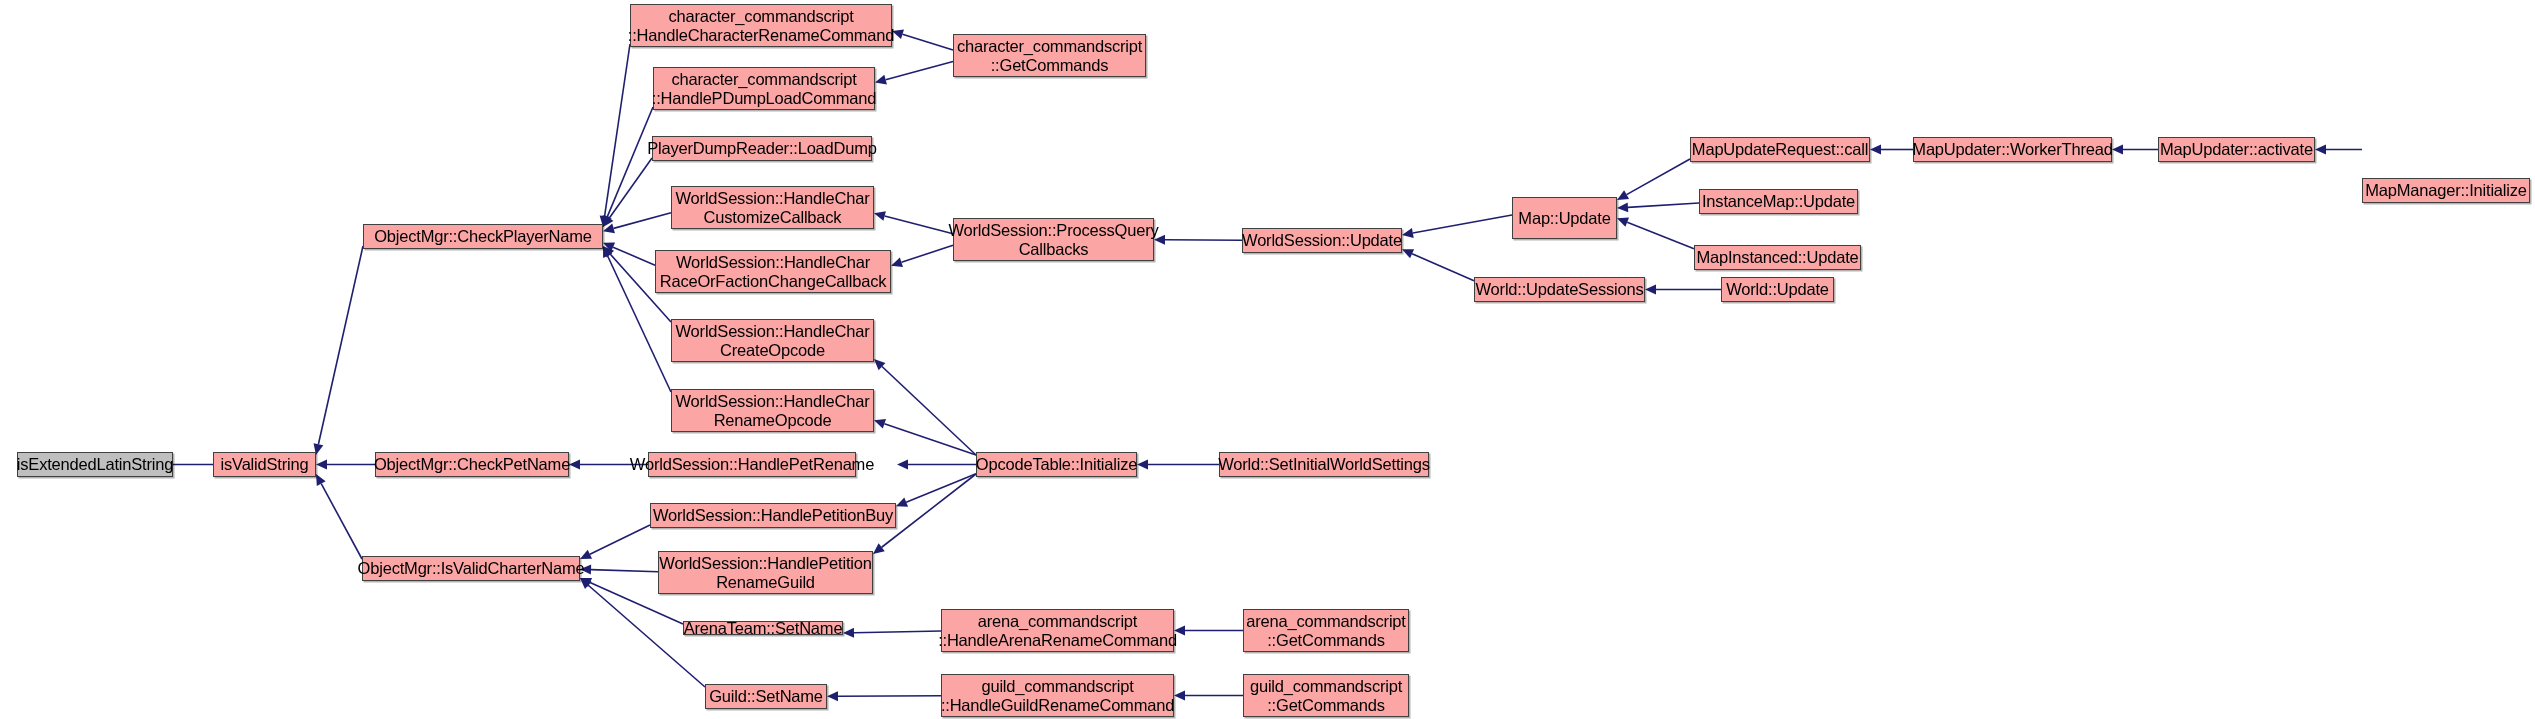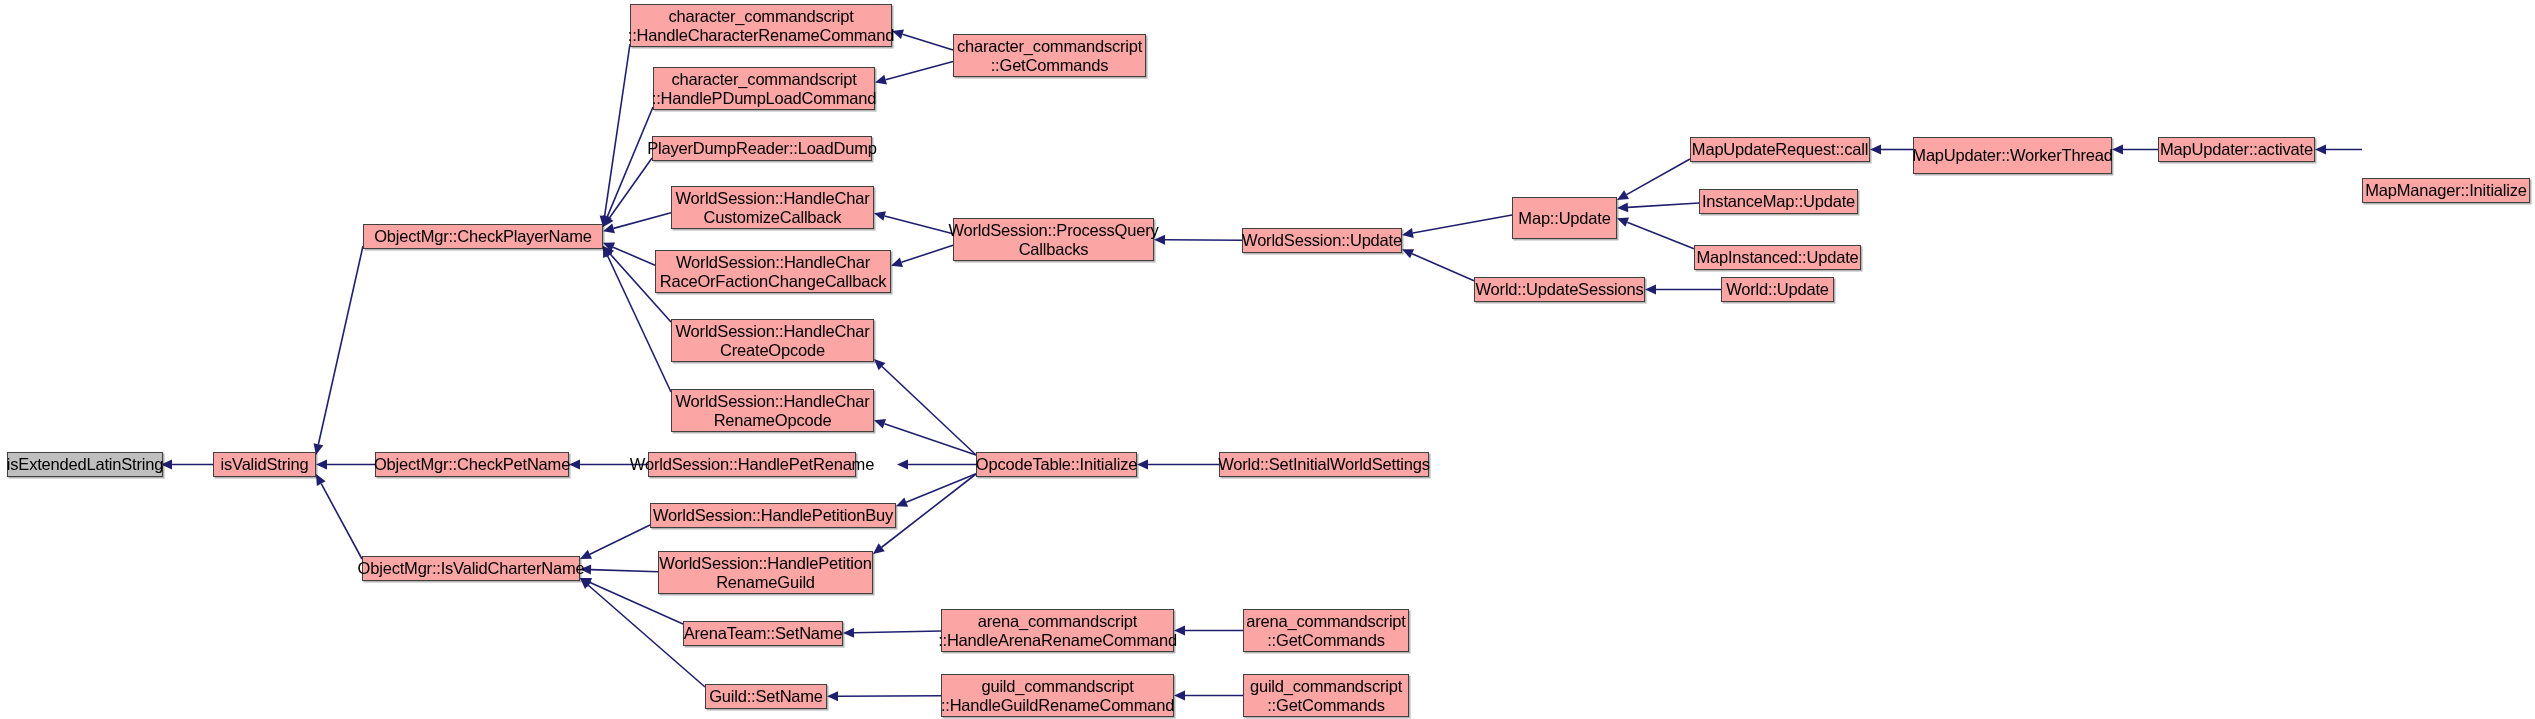--- a/index.html
+++ b/index.html
@@ -137,21 +137,21 @@
       <path class="edge" d="M 1721 289.5 Q 1688.5 289.5 1656 289.5"></path>
       <polygon class="arrowhead" points="1645,289.5 1656,284.5 1656,294.5"></polygon>
       <path class="edge" d="M 1913 149.5 Q 1897 149.5 1881 149.5"></path>
       <polygon class="arrowhead" points="1870,149.5 1881,144.5 1881,154.5"></polygon>
       <path class="edge" d="M 2158 149.5 Q 2140.5 149.5 2123 149.5"></path>
       <polygon class="arrowhead" points="2112,149.5 2123,144.5 2123,154.5"></polygon>
       <path class="edge" d="M 2362 149.5 Q 2344 149.5 2326 149.5"></path>
       <polygon class="arrowhead" points="2315,149.5 2326,144.5 2326,154.5"></polygon>
     </svg>
   <div id="nodes-layer">
-      <div class="node highlight" style="left: 7px; top: 452px; width: 156px; height: 25px;">isExtendedLatinString</div>
+      <div class="node highlight" style="left: 17px; top: 452px; width: 156px; height: 25px;">isExtendedLatinString</div>
       <div class="node" style="left: 213px; top: 452px; width: 103px; height: 25px;">isValidString</div>
       <div class="node" style="left: 363px; top: 224px; width: 240px; height: 25px;">ObjectMgr::CheckPlayerName</div>
       <div class="node" style="left: 375px; top: 452px; width: 194px; height: 25px;">ObjectMgr::CheckPetName</div>
       <div class="node" style="left: 362px; top: 556px; width: 218px; height: 25px;">ObjectMgr::IsValidCharterName</div>
       <div class="node" style="left: 630px; top: 4px; width: 262px; height: 43px; font-size: 16.5px;">character_commandscript
 ::HandleCharacterRenameCommand</div>
       <div class="node" style="left: 653px; top: 67px; width: 222px; height: 43px; font-size: 16.5px;">character_commandscript
 ::HandlePDumpLoadCommand</div>
       <div class="node" style="left: 652px; top: 136px; width: 220px; height: 25px;">PlayerDumpReader::LoadDump</div>
       <div class="node" style="left: 671px; top: 186px; width: 203px; height: 43px; font-size: 16.5px;">WorldSession::HandleChar
@@ -159,21 +159,21 @@
       <div class="node" style="left: 655px; top: 250px; width: 236px; height: 43px; font-size: 16.5px;">WorldSession::HandleChar
 RaceOrFactionChangeCallback</div>
       <div class="node" style="left: 671px; top: 319px; width: 203px; height: 43px; font-size: 16.5px;">WorldSession::HandleChar
 CreateOpcode</div>
       <div class="node" style="left: 671px; top: 389px; width: 203px; height: 43px; font-size: 16.5px;">WorldSession::HandleChar
 RenameOpcode</div>
       <div class="node" style="left: 648px; top: 452px; width: 208px; height: 25px;">WorldSession::HandlePetRename</div>
       <div class="node" style="left: 650px; top: 503px; width: 246px; height: 25px;">WorldSession::HandlePetitionBuy</div>
       <div class="node" style="left: 658px; top: 551px; width: 215px; height: 43px; font-size: 16.5px;">WorldSession::HandlePetition
 RenameGuild</div>
-      <div class="node" style="left: 683px; top: 621px; width: 160px; height: 25px;">ArenaTeam::SetName</div>
+      <div class="node" style="left: 683px; top: 621px; width: 160px; height: 14px;">ArenaTeam::SetName</div>
       <div class="node" style="left: 705px; top: 684px; width: 122px; height: 25px;">Guild::SetName</div>
       <div class="node" style="left: 953px; top: 34px; width: 193px; height: 43px; font-size: 16.5px;">character_commandscript
 ::GetCommands</div>
       <div class="node" style="left: 953px; top: 218px; width: 201px; height: 43px; font-size: 16.5px;">WorldSession::ProcessQuery
 Callbacks</div>
       <div class="node" style="left: 976px; top: 452px; width: 161px; height: 25px;">OpcodeTable::Initialize</div>
       <div class="node" style="left: 941px; top: 609px; width: 233px; height: 43px; font-size: 16.5px;">arena_commandscript
 ::HandleArenaRenameCommand</div>
       <div class="node" style="left: 941px; top: 674px; width: 233px; height: 43px; font-size: 16.5px;">guild_commandscript
 ::HandleGuildRenameCommand</div>
@@ -182,17 +182,17 @@
       <div class="node" style="left: 1243px; top: 609px; width: 166px; height: 43px; font-size: 16.5px;">arena_commandscript
 ::GetCommands</div>
       <div class="node" style="left: 1243px; top: 674px; width: 166px; height: 43px; font-size: 16.5px;">guild_commandscript
 ::GetCommands</div>
       <div class="node" style="left: 1512px; top: 197px; width: 105px; height: 42px;">Map::Update</div>
       <div class="node" style="left: 1474px; top: 277px; width: 171px; height: 25px;">World::UpdateSessions</div>
       <div class="node" style="left: 1690px; top: 137px; width: 180px; height: 25px;">MapUpdateRequest::call</div>
       <div class="node" style="left: 1699px; top: 189px; width: 159px; height: 25px;">InstanceMap::Update</div>
       <div class="node" style="left: 1694px; top: 245px; width: 167px; height: 25px;">MapInstanced::Update</div>
       <div class="node" style="left: 1721px; top: 277px; width: 113px; height: 25px;">World::Update</div>
-      <div class="node" style="left: 1913px; top: 137px; width: 199px; height: 37px;">MapUpdater::WorkerThread</div>
+      <div class="node" style="left: 1913px; top: 137px; width: 199px; height: 25px;">MapUpdater::WorkerThread</div>
       <div class="node" style="left: 2158px; top: 137px; width: 157px; height: 25px;">MapUpdater::activate</div>
       <div class="node" style="left: 2362px; top: 141px; width: 168px; height: 25px; margin-top: 37px;">MapManager::Initialize</div>
     </div>
 </div>
 
 </body></html>

